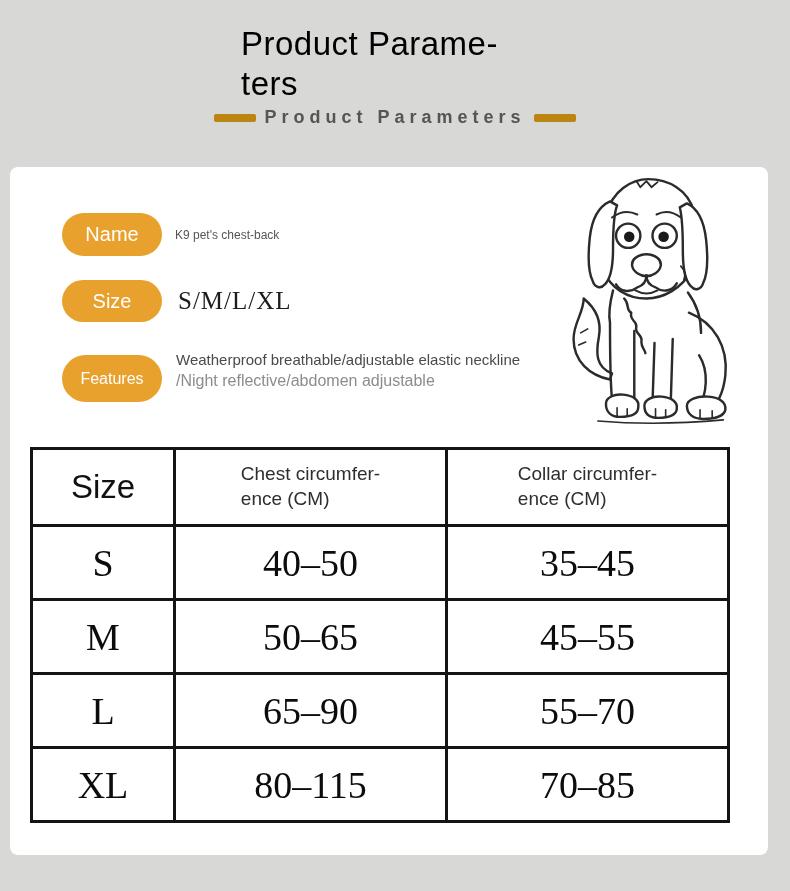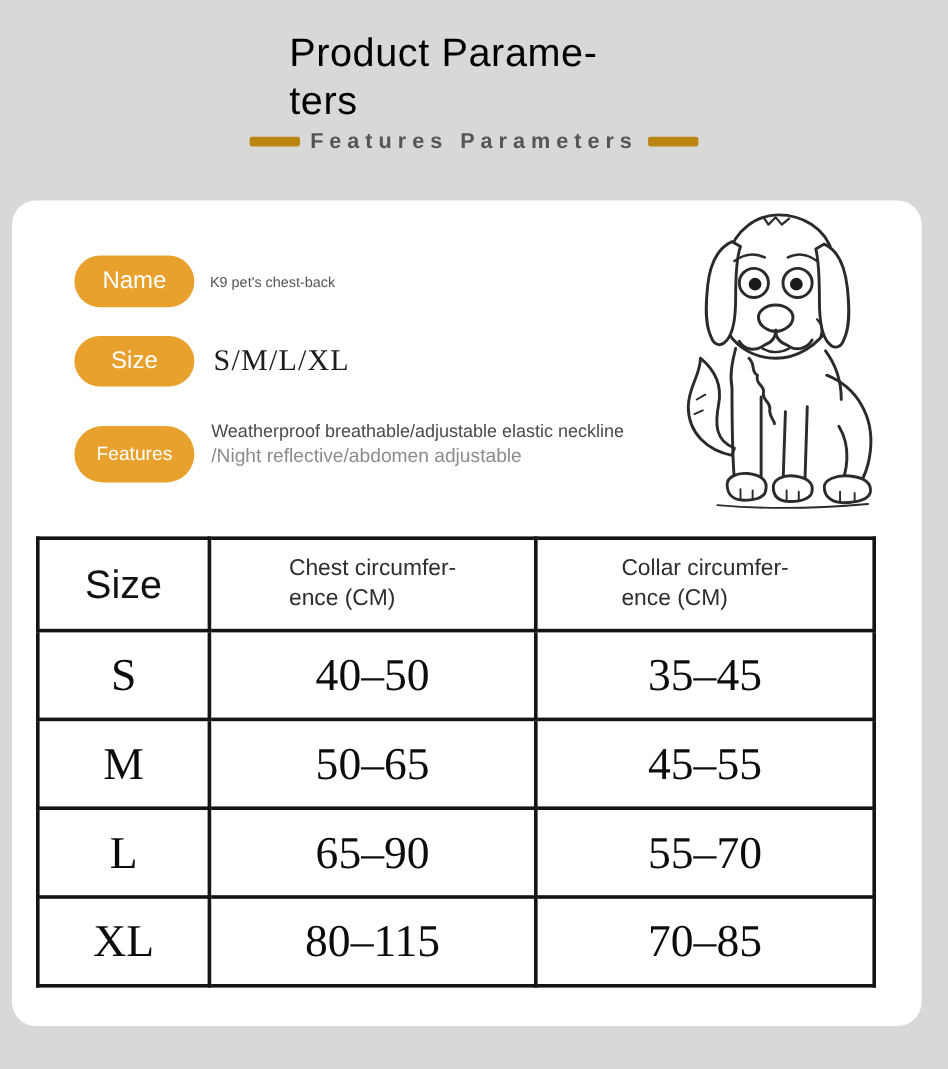--- a/index.html
+++ b/index.html
@@ -19,21 +19,21 @@
     position:absolute;top:107px;left:0;width:790px;
     display:flex;align-items:center;justify-content:center;gap:8px;
   }
   .subtitle-dash{width:42px;height:8px;background:#BB8512;border-radius:2px;}
   .subtitle-text{
     font-size:18px;font-weight:bold;letter-spacing:5px;color:#555555;
   }
   
   .card{
     position:absolute;left:10px;top:167px;width:758px;height:688px;
-    background:#FFFFFF;border-radius:20px;
+    background:#FFFFFF;border-radius:8px;
   }
   .pill{
     position:absolute;left:52px;width:100px;
     background:#E8A12C;color:#FFFFFF;
     display:flex;align-items:center;justify-content:center;
     border-radius:24px;
   }
   .pill-name{top:46px;height:43px;font-size:20px;}
   .pill-size{top:113px;height:42px;font-size:20px;}
   .pill-features{top:188px;height:47px;font-size:16px;}
@@ -77,21 +77,21 @@
 </head>
 <body>
 
 <div class="page-title">
   <div>Product Parame-</div>
   <div>ters</div>
 </div>
 
 <div class="subtitle-row">
   <div class="subtitle-dash"></div>
-  <div class="subtitle-text">Features Parameters</div>
+  <div class="subtitle-text">Product Parameters</div>
   <div class="subtitle-dash"></div>
 </div>
 
 <div class="card">
 
   <div class="pill pill-name">
     <span>Name</span>
   </div>
   <div class="spec-value val-name">K9 pet's chest-back</div>
 

